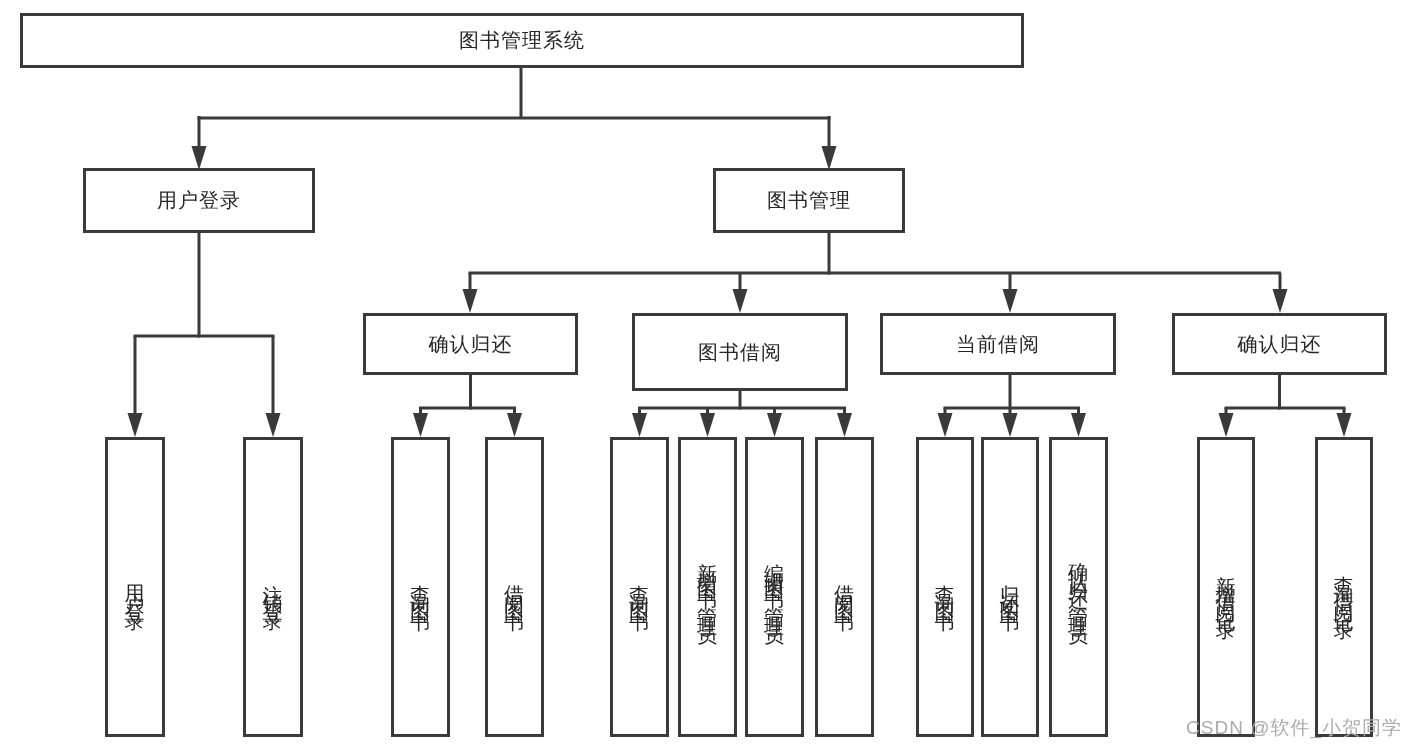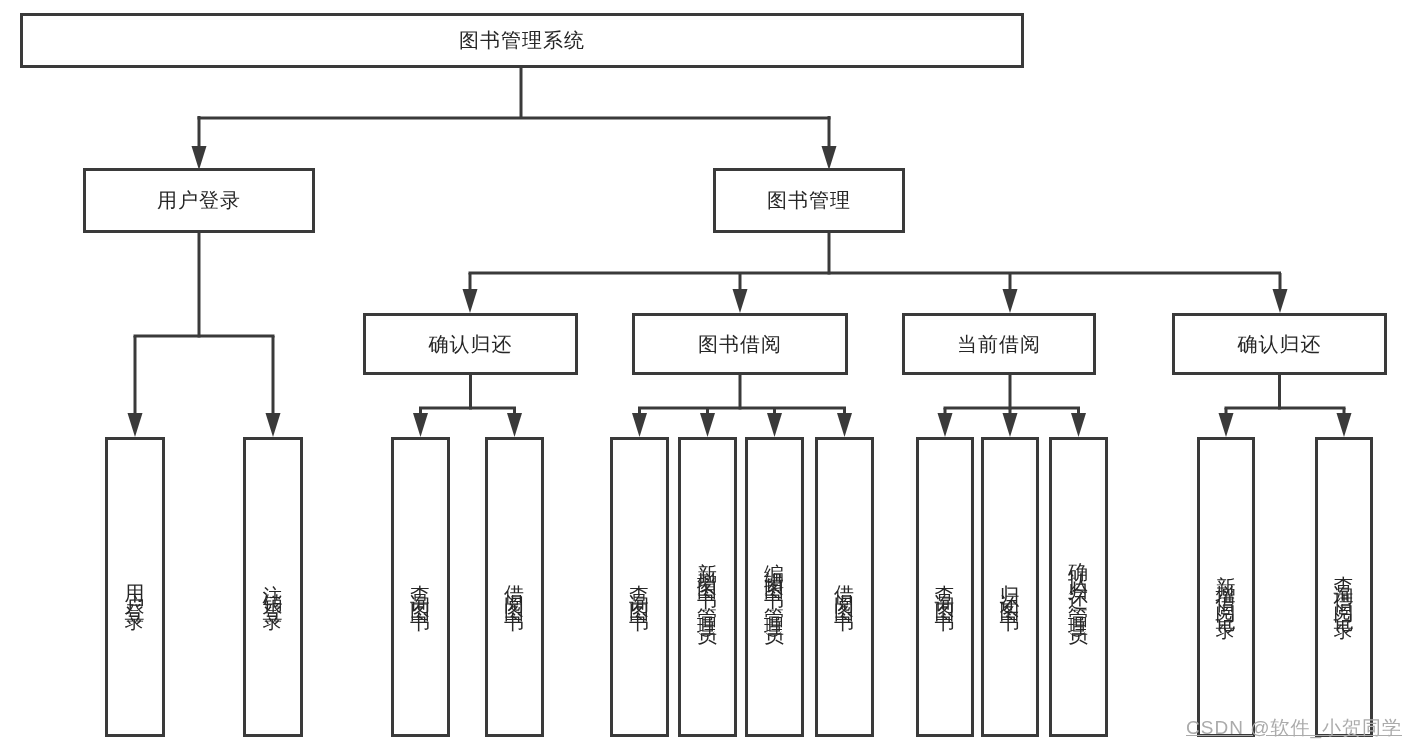--- a/index.html
+++ b/index.html
@@ -17,21 +17,21 @@
     color:#262626; font-size:20px; letter-spacing:1px;
     white-space:nowrap;
   }
   .leaf span {
     writing-mode:vertical-rl; text-orientation:mixed;
     letter-spacing:9px; line-height:1; white-space:normal;
   }
   .watermark {
     position:absolute; z-index:3;
     top:715px; right:3px;
-    color:#ababab; font-size:19px; letter-spacing:1px;text-decoration:underline;
+    color:#ababab; font-size:19px; letter-spacing:1px;
   }
 </style>
 </head>
 <body>
 
 <div class="canvas">
 
   <svg class="connectors" width="1405" height="747" viewBox="0 0 1405 747" aria-hidden="true">
     <g stroke="#3a3a3a" stroke-width="3" fill="none">
 
@@ -97,22 +97,22 @@
       <polygon points="1336.5,413 1351.5,413 1344,437"></polygon>
     </g>
   </svg>
 
   <div class="node" style="left:20px;top:13px;width:1004px;height:55px">图书管理系统</div>
 
   <div class="node" style="left:83px;top:168px;width:232px;height:65px">用户登录</div>
   <div class="node" style="left:713px;top:168px;width:192px;height:65px">图书管理</div>
 
   <div class="node" style="left:363px;top:313px;width:215px;height:62px">确认归还</div>
-  <div class="node" style="left:632px;top:313px;width:216px;height:62px">图书借阅</div>
-  <div class="node" style="left:902px;top:313px;width:194px;height:62px">当前借阅</div>
+  <div class="node" style="left:632px;top:313px;width:216px;height:78px">图书借阅</div>
+  <div class="node" style="left:880px;top:313px;width:236px;height:62px">当前借阅</div>
   <div class="node" style="left:1172px;top:313px;width:215px;height:62px">确认归还</div>
 
   <div class="node leaf" style="left:105px;top:437px;width:60px;height:300px">
     <span>用户登录</span>
   </div>
   <div class="node leaf" style="left:243px;top:437px;width:60px;height:300px">
     <span>注销登录</span>
   </div>
 
   <div class="node leaf" style="left:391px;top:437px;width:59px;height:300px">

